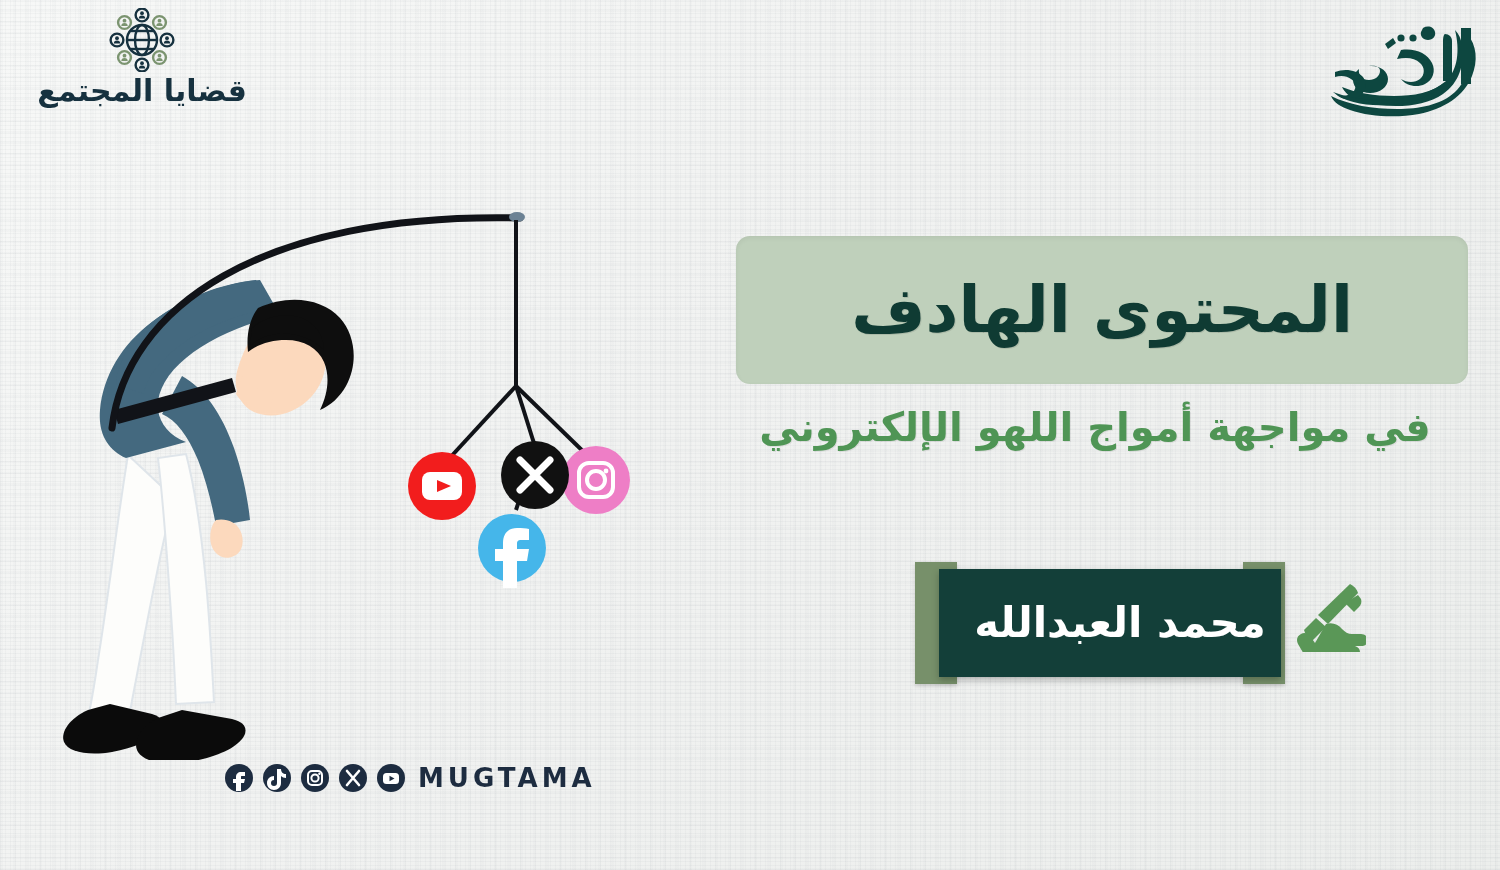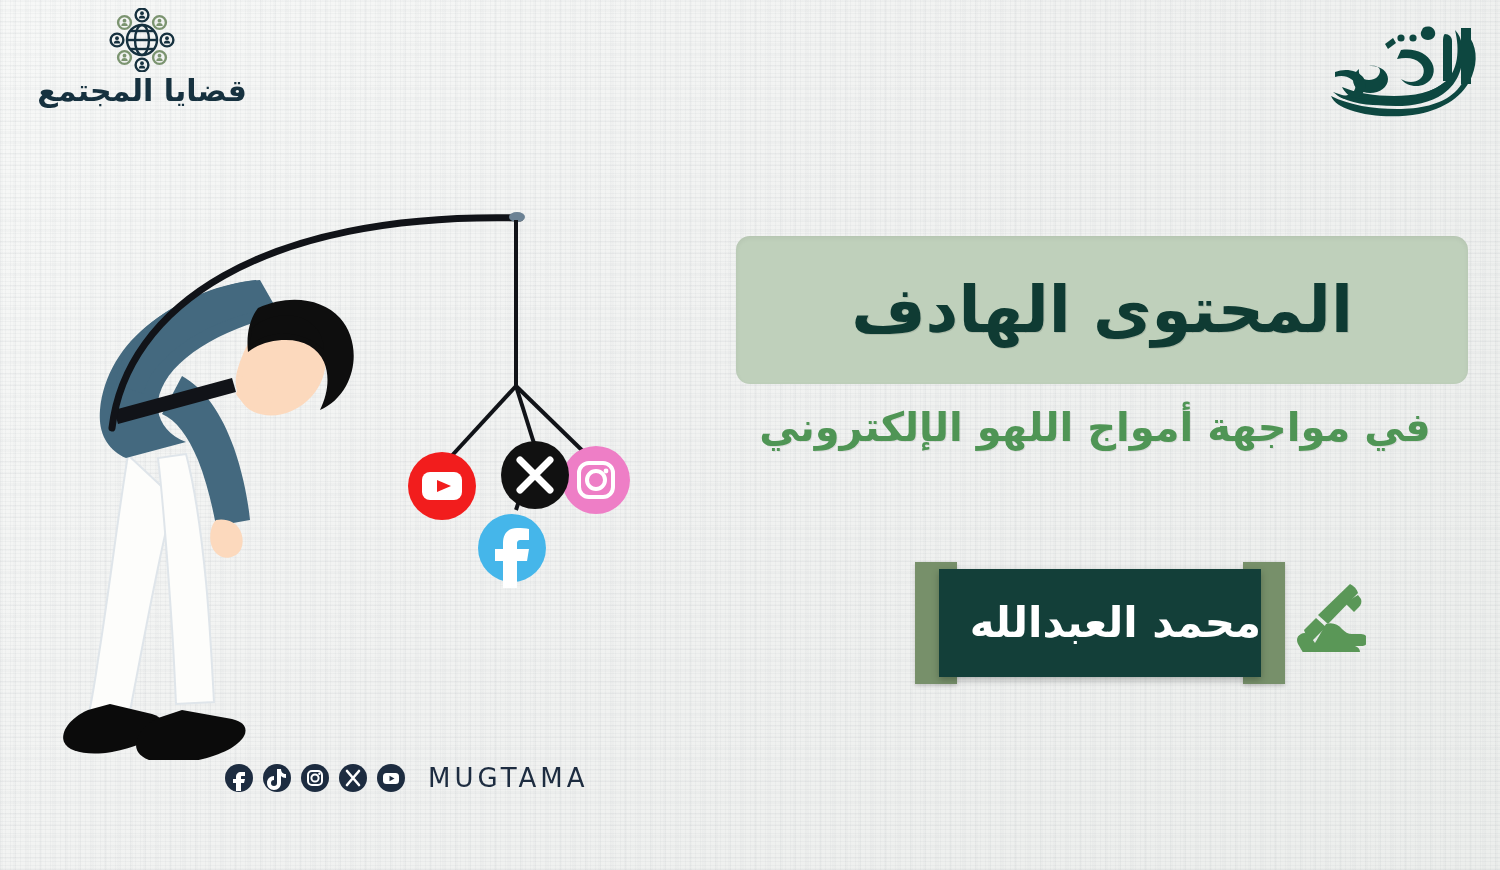--- a/index.html
+++ b/index.html
@@ -57,39 +57,39 @@
   #author-wrap{position:absolute;left:915px;top:562px;width:370px;height:125px;}
   #ribbon-left,#ribbon-right{
     position:absolute;top:0;width:42px;height:122px;background:#77906a;
     box-shadow:0 2px 4px rgba(0,0,0,.18);
   }
   #ribbon-left{left:0;}
   #ribbon-right{right:0;}
   #ribbon-body{
     position:absolute;left:24px;top:7px;width:322px;height:108px;
     background:#133f39;box-shadow:0 3px 7px rgba(0,0,0,.25);
-    display:flex;align-items:center;justify-content:flex-end;
+    display:flex;align-items:center;justify-content:center;padding-left:20px;
   }
   #author-name{
     direction:rtl;color:#ffffff;font-weight:bold;font-size:42px;
     line-height:1;letter-spacing:-1px;
   }
   #pen-icon{position:absolute;left:1292px;top:578px;}
 
   
   #illustration{position:absolute;left:30px;top:190px;width:650px;height:570px;}
 
   
   #footer{
     position:absolute;left:224px;top:762px;height:32px;
     display:flex;align-items:center;gap:8px;
   }
   .fsoc{display:block;}
   #footer-word{
-    margin-left:14px;color:#1d2c40;font-weight:normal;font-size:26px;
+    margin-left:4px;color:#1d2c40;font-weight:bold;font-size:26px;
     letter-spacing:4px;line-height:1;
   }
 </style>
 </head>
 <body>
 
 <div id="canvas">
 
   <div id="brand">
     <svg id="brand-icon" width="74" height="64" viewBox="0 0 74 64">

